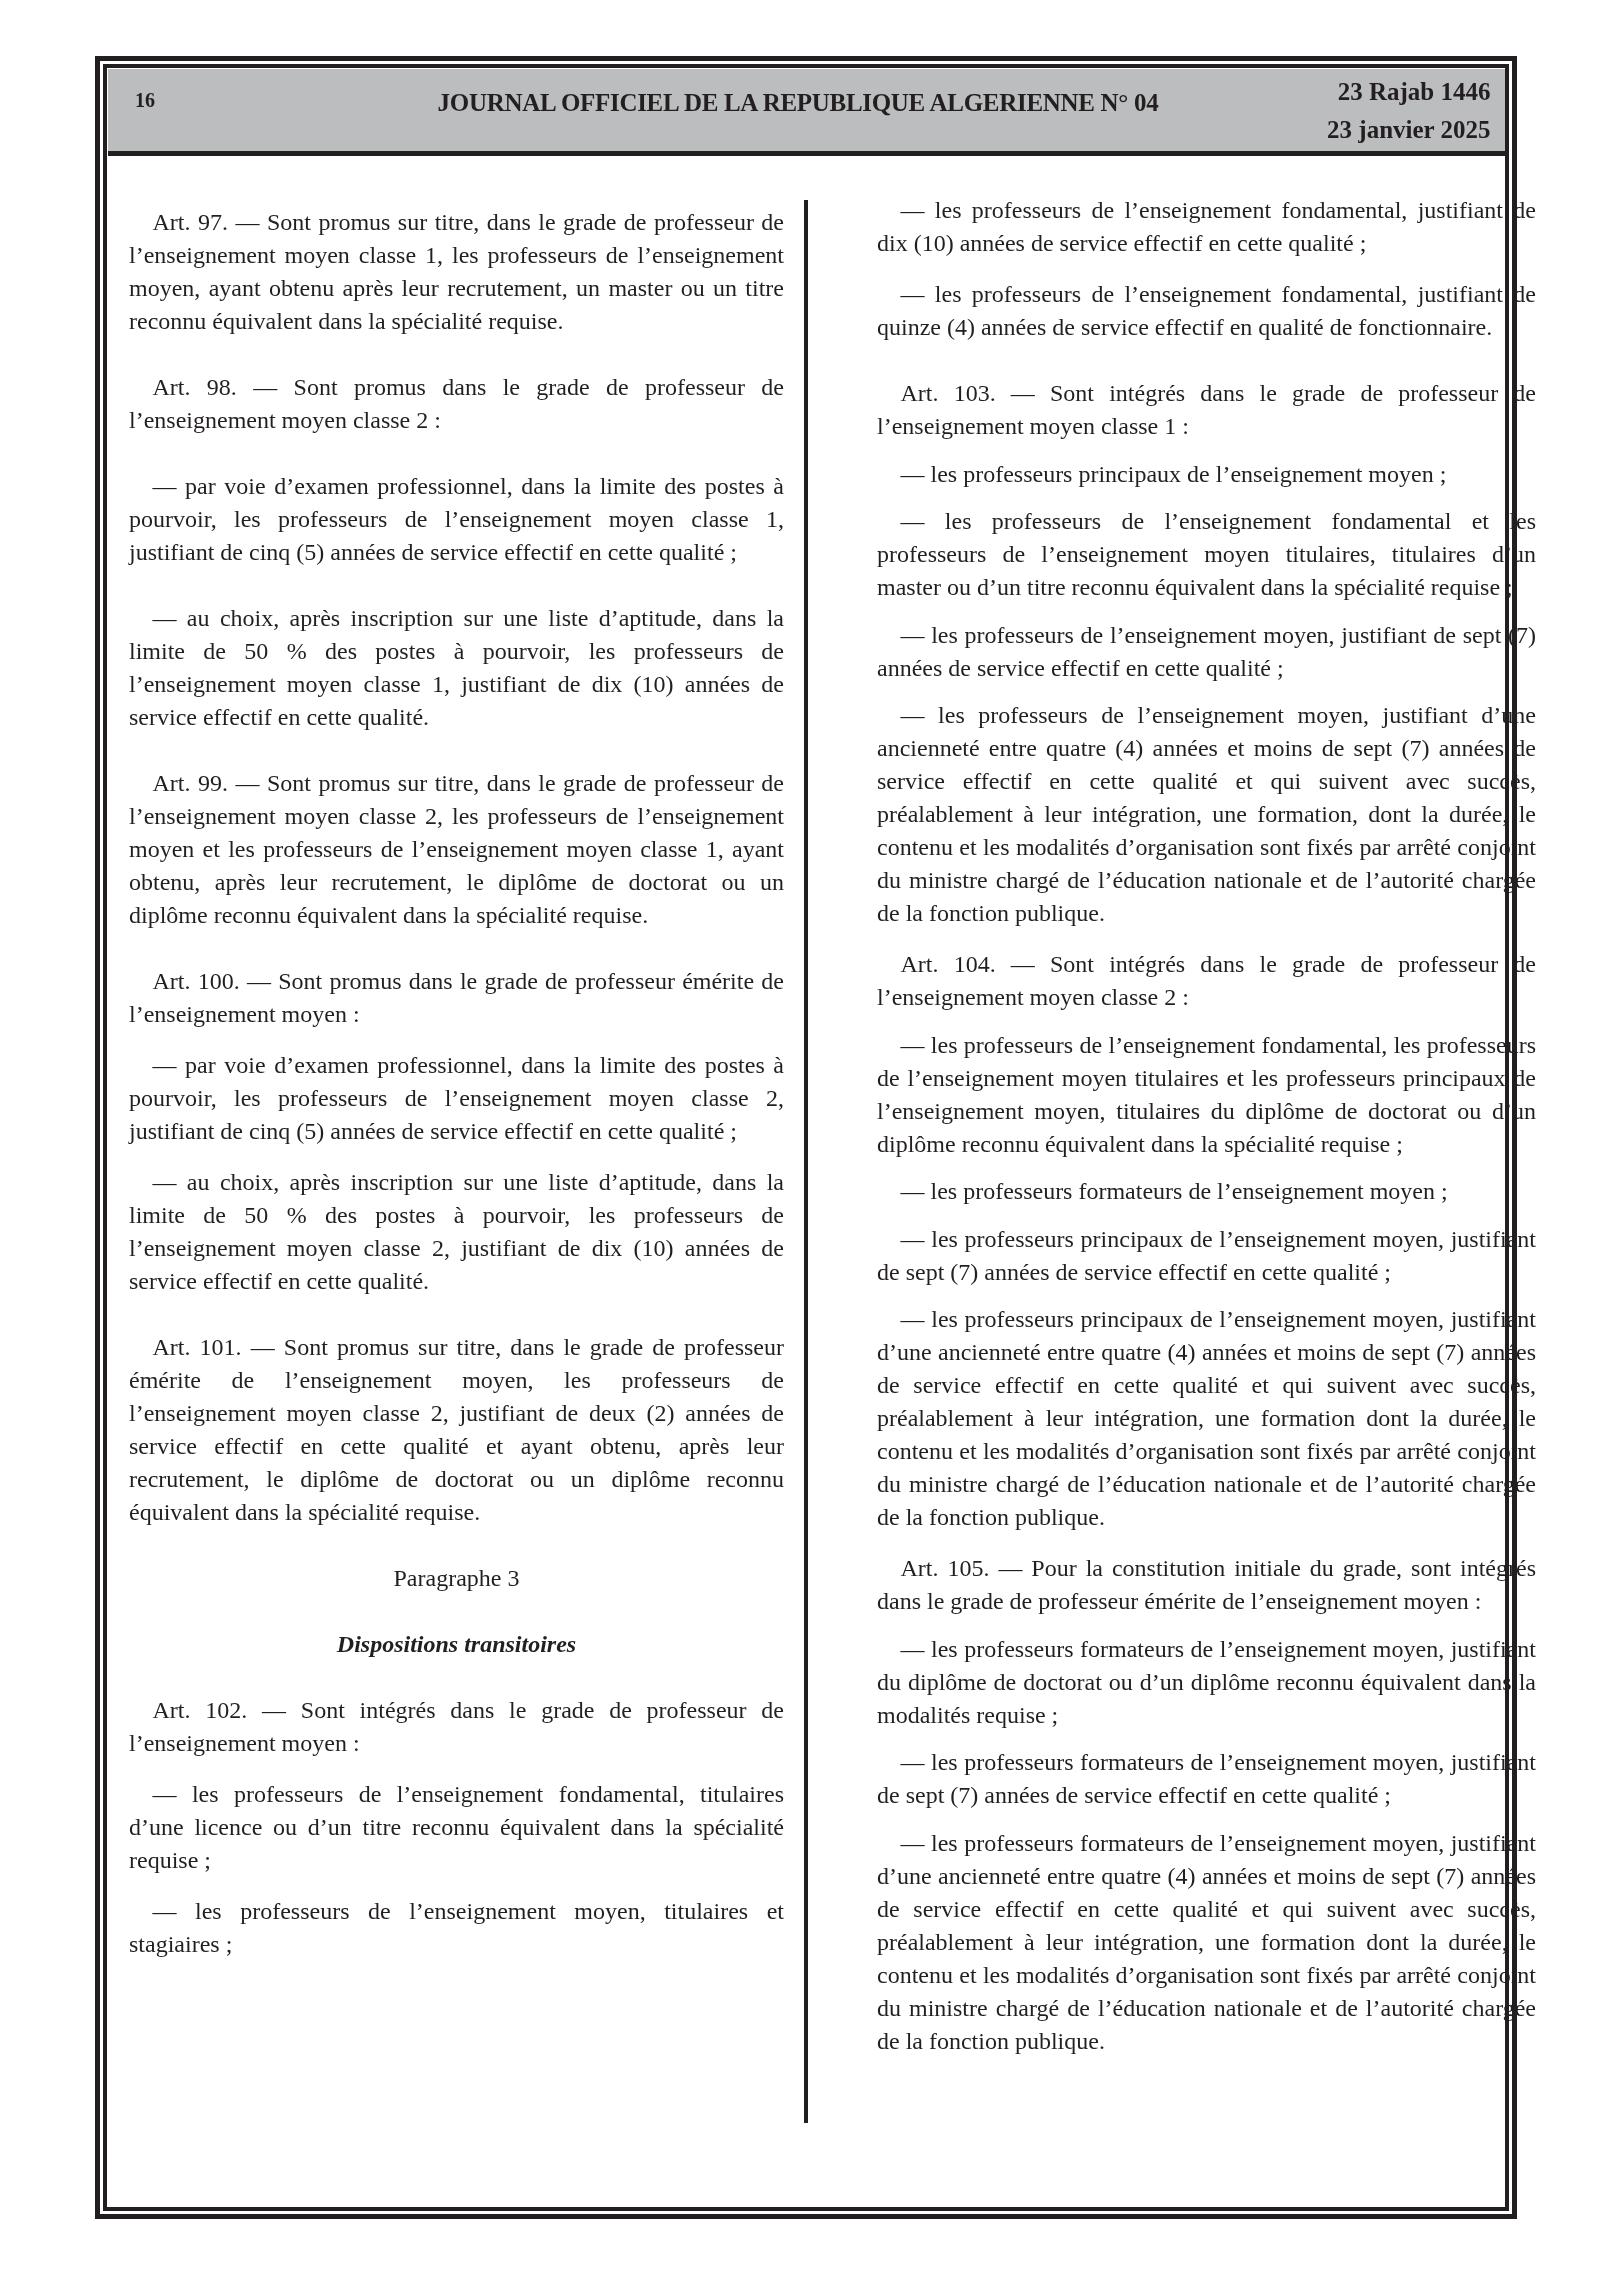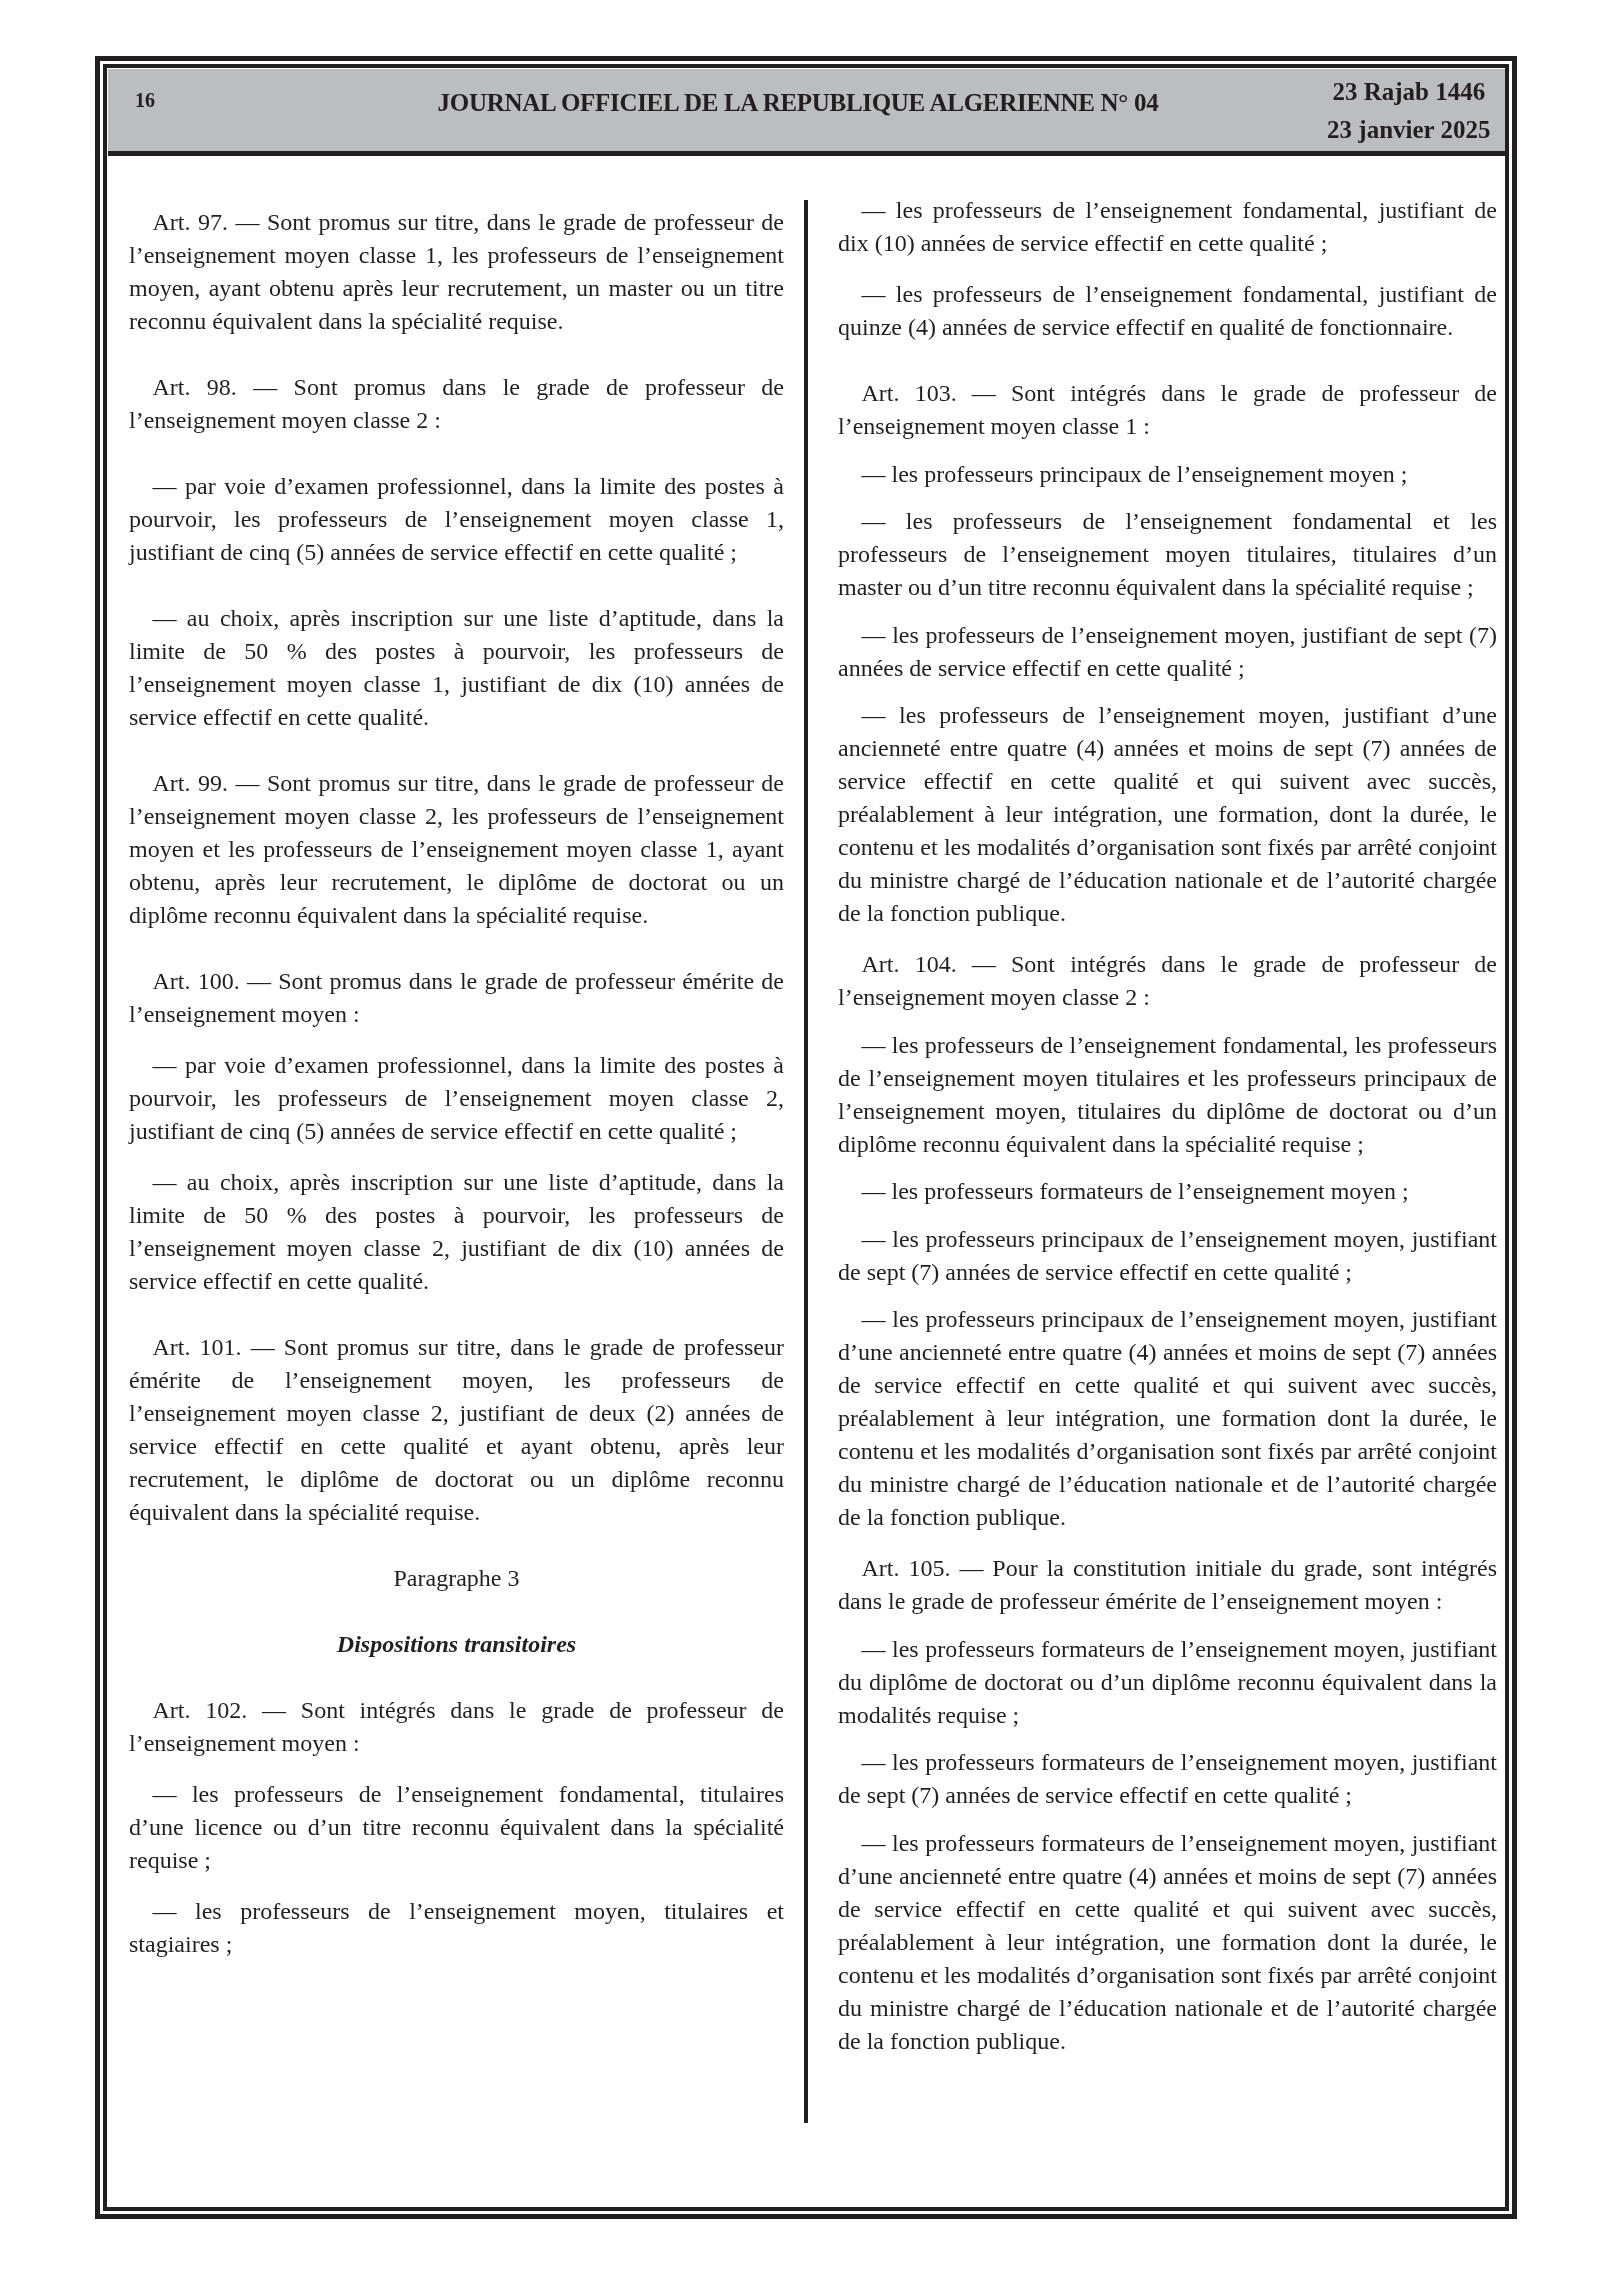--- a/index.html
+++ b/index.html
@@ -7,24 +7,24 @@
          font-family: "Liberation Serif", "DejaVu Serif", serif; color: #231f20; }
   .outer-frame { position: absolute; left: 95px; top: 56px; width: 1422px; height: 2163px;
                  border: 5.4px solid #231f20; box-sizing: border-box; }
   .inner-frame { position: absolute; left: 103px; top: 64px; width: 1406px; height: 2147px;
                  border: 4.5px solid #231f20; box-sizing: border-box; }
   .header { position: absolute; left: 108px; top: 69px; width: 1397px; height: 82px;
             background: #bcbdbf; border-bottom: 5.4px solid #231f20; box-sizing: content-box; }
   .hdr-page { position: absolute; left: 27px; top: 20px; font-weight: bold; font-size: 20px; }
   .hdr-title { position: absolute; left: 0; width: 1380px; top: 20px; text-align: center;
                font-weight: bold; font-size: 25px; letter-spacing: -0.3px; }
-  .hdr-dates { position: absolute; right: 14.5px; top: 3.6px; text-align: center; font-weight: bold; font-size: 25px; line-height: 38px; }
+  .hdr-dates { position: absolute; right: 14.5px; top: 3.6px; text-align: right; font-weight: bold; font-size: 25px; line-height: 38px; }
   .col { position: absolute; top: 194px; font-size: 24px; line-height: 33px; text-align: justify; }
   .col-left { left: 129px; width: 655px; margin-top: 12px; }
-  .col-right { left: 838px; width: 659px; }
+  .col-right { left: 877px; width: 659px; }
   .divider { position: absolute; left: 804px; top: 200px; width: 3.6px; height: 1923px; background: #231f20; }
   p { margin: 0; text-indent: 23.5px; }
   .gap-l { margin-top: 33px; }
   .gap-m { margin-top: 18px; }
   .gap-s { margin-top: 14.5px; }
   .center { text-align: center; text-indent: 0; }
   .italic-bold { font-style: italic; font-weight: bold; }
 </style>
 </head>
 <body>

